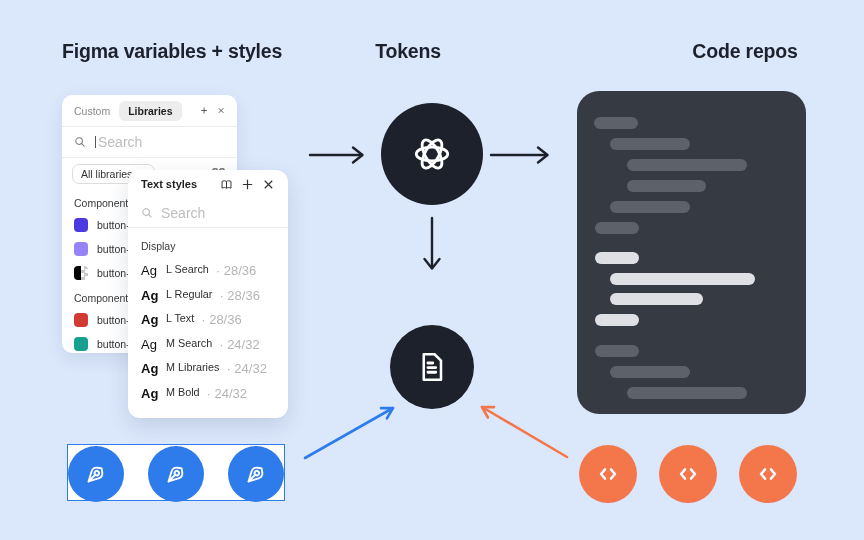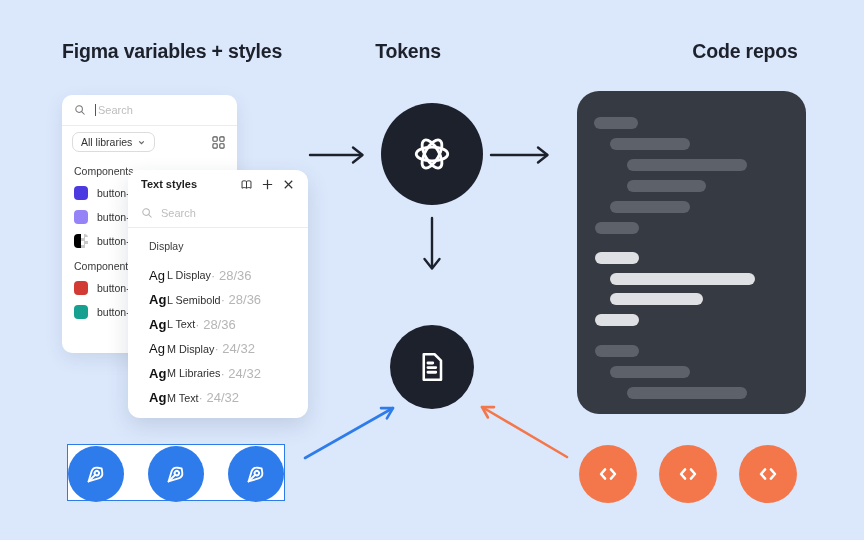--- a/index.html
+++ b/index.html
@@ -15,45 +15,45 @@
   .figma-panel { position:absolute; left:62px; top:95px; width:175px; height:258px;
     background:#fff; border-radius:10px; box-shadow:0 6px 18px rgba(30,40,70,.10); z-index:1; }
   .fp-tabs { display:flex; align-items:center; height:32px; padding:0 12px; gap:9px; border-bottom:1px solid #ececec; }
   .tab-custom { font-size:10.5px; color:#8a8a8a; }
   .tab-pill { font-size:10.5px; font-weight:700; color:#1e1e1e; background:#ededed; border-radius:6px; padding:4px 9px; }
   .fp-spacer { flex:1; }
   .mini-ico { width:13px; height:13px; color:#333; display:block; }
   .fp-search { display:flex; align-items:center; height:31px; padding:0 12px; border-bottom:1px solid #ececec; }
   .mag { width:12px; height:12px; color:#777; }
   .caret { width:1px; height:12px; background:#555; margin-left:9px; }
-  .ph { font-size:11px; color:#bdbdbd; margin-left:2px; }
+  .ph { font-size:14px; color:#bdbdbd; margin-left:2px; }
   .fp-filter { display:flex; align-items:center; height:32px; padding:0 10px; }
   .filter-btn { display:flex; align-items:center; gap:5px; border:1px solid #dcdcdc; border-radius:7px; padding:3px 8px; background:#fff; }
   .filter-btn span { font-size:10.5px; color:#333; }
   .chev { width:9px; height:9px; color:#666; }
   .grid-ico { width:13px; height:13px; color:#555; margin-left:auto; margin-right:2px; }
   .fp-list { padding:0 12px; }
   .fp-section { font-size:10.5px; color:#3a3a3a; height:21px; display:flex; align-items:center; margin-top:2px; }
   .fp-row { display:flex; align-items:center; height:24px; gap:9px; }
   .swatch { width:14px; height:14px; border-radius:4px; flex:0 0 auto; }
   .swatch.checkered { background-color:#fff;
     background-image:linear-gradient(90deg,#000 0 50%,rgba(0,0,0,0) 50%),
       conic-gradient(#c9c9c9 25%, #fff 25% 50%, #c9c9c9 50% 75%, #fff 75%);
     background-size:100% 100%, 7px 7px; }
   .fp-label { font-size:10.5px; color:#333; white-space:nowrap; }
 
   
-  .ts-panel { position:absolute; left:128px; top:170px; width:180px; height:248px;
+  .ts-panel { position:absolute; left:128px; top:170px; width:160px; height:248px;
     background:#fff; border-radius:12px; box-shadow:0 8px 22px rgba(30,40,70,.14); z-index:2; }
   .ts-header { display:flex; align-items:center; height:28px; padding:0 13px; gap:8px; }
   .ts-title { font-size:11px; font-weight:700; color:#1e1e1e; flex:1; }
   .ts-search { display:flex; align-items:center; height:30px; padding:0 13px; border-bottom:1px solid #ececec; }
-  .ts-body { padding:12px 13px 0 21px; }
+  .ts-body { padding:12px 13px 0 13px; }
   .ts-display { font-size:10.5px; color:#3a3a3a; margin-bottom:11px; }
-  .ts-row { display:flex; align-items:center; height:24.5px; }
+  .ts-row { display:flex; align-items:flex-start; height:24.5px; gap:7px; }
   .ag { font-size:13px; color:#111; width:18px; }
   .ag-regular { font-weight:400; } .ag-semibold { font-weight:600; } .ag-bold { font-weight:700; }
   .ts-name { font-size:10.8px; color:#2f2f2f; white-space:nowrap; }
   .ts-meta { font-size:13px; color:#b5b5b5; white-space:nowrap; }
 
   
   .node-circle { position:absolute; border-radius:50%; background:var(--circle-dark,#1d212c);
     display:flex; align-items:center; justify-content:center; color:#fff; }
   .tokens-circle { left:381px; top:103px; width:102px; height:102px; }
   .docs-circle { left:390px; top:325px; width:84px; height:84px; }
@@ -82,20 +82,31 @@
 </head>
 <body>
 
 <div class="canvas">
 
   <div class="heading" style="left:62px; top:40px;">Figma variables + styles</div>
   <div class="heading h-center" style="left:408px; top:40px;">Tokens</div>
   <div class="heading h-center" style="left:745px; top:40px;">Code repos</div>
 
   <div class="figma-panel">
+    <div class="fp-tabs">
+      <span class="tab-custom">Custom</span>
+      <span class="tab-pill">Libraries</span>
+      <span class="fp-spacer"></span>
+      <svg class="mini-ico" viewBox="0 0 14 14" fill="none" stroke="currentColor" stroke-width="1.3">
+          <path d="M7 2v10M2 7h10"></path>
+        </svg>
+      <svg class="mini-ico" viewBox="0 0 14 14" fill="none" stroke="currentColor" stroke-width="1.3">
+          <path d="M3 3l8 8M11 3l-8 8"></path>
+        </svg>
+    </div>
     <div class="fp-search">
       <svg class="mag" viewBox="0 0 16 16" fill="none" stroke="currentColor" stroke-width="1.4">
           <circle cx="6.8" cy="6.8" r="4.4"></circle>
           <path d="M10.2 10.2L14 14"></path>
         </svg>
       <span class="caret"></span>
       <span class="ph">Search</span>
     </div>
     <div class="fp-filter">
       <span class="filter-btn">
@@ -155,46 +166,46 @@
           <circle cx="6.8" cy="6.8" r="4.4"></circle>
           <path d="M10.2 10.2L14 14"></path>
         </svg>
       <span class="ph" style="margin-left:8px;">Search</span>
     </div>
     <div class="ts-body">
       <div class="ts-display">Display</div>
       <div id="text-style-list">
           <div class="ts-row">
             <span class="ag ag-regular">Ag</span>
-            <span class="ts-name">L Display</span>
+            <span class="ts-name">L Search</span>
             <span class="ts-meta">· 28/36</span>
           </div>
           <div class="ts-row">
             <span class="ag ag-semibold">Ag</span>
-            <span class="ts-name">L Semibold</span>
+            <span class="ts-name">L Regular</span>
             <span class="ts-meta">· 28/36</span>
           </div>
           <div class="ts-row">
             <span class="ag ag-bold">Ag</span>
             <span class="ts-name">L Text</span>
             <span class="ts-meta">· 28/36</span>
           </div>
           <div class="ts-row">
             <span class="ag ag-regular">Ag</span>
-            <span class="ts-name">M Display</span>
+            <span class="ts-name">M Search</span>
             <span class="ts-meta">· 24/32</span>
           </div>
           <div class="ts-row">
             <span class="ag ag-semibold">Ag</span>
             <span class="ts-name">M Libraries</span>
             <span class="ts-meta">· 24/32</span>
           </div>
           <div class="ts-row">
             <span class="ag ag-bold">Ag</span>
-            <span class="ts-name">M Text</span>
+            <span class="ts-name">M Bold</span>
             <span class="ts-meta">· 24/32</span>
           </div>
         </div>
     </div>
   </div>
 
   <div class="node-circle tokens-circle">
     <svg width="46" height="46" viewBox="0 0 24 24" fill="none" stroke="currentColor" stroke-width="1.5">
       <ellipse cx="12" cy="12" rx="8.2" ry="3.6"></ellipse>
       <ellipse cx="12" cy="12" rx="8.2" ry="3.6" transform="rotate(60 12 12)"></ellipse>

